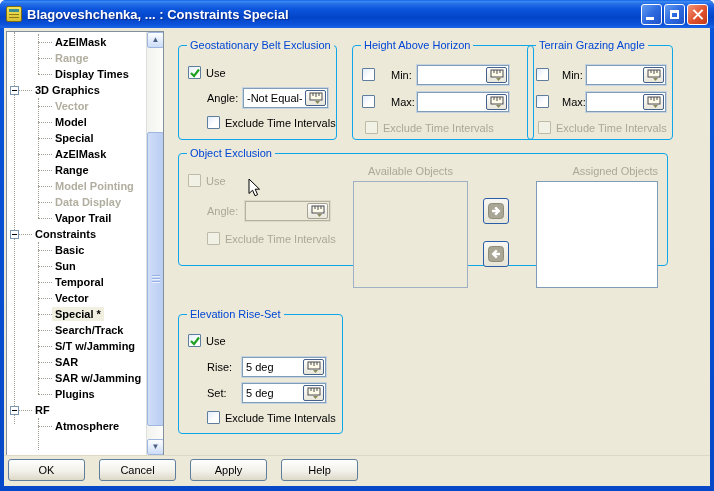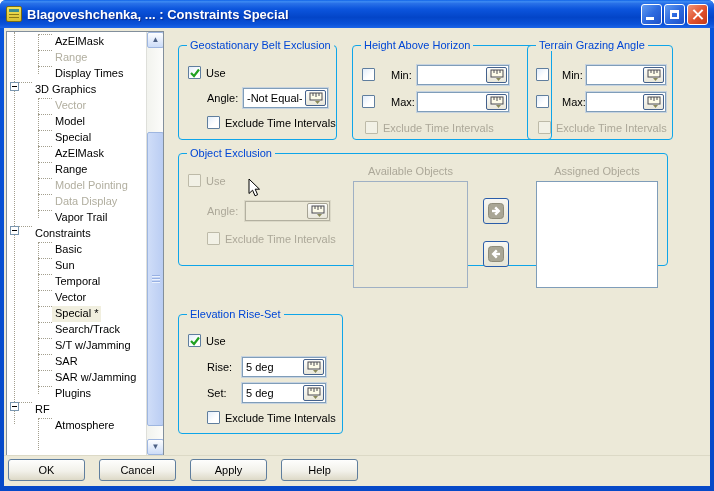--- a/index.html
+++ b/index.html
@@ -35,21 +35,21 @@
   .glyph-close::before{ transform:rotate(45deg);} .glyph-close::after{ transform:rotate(-45deg);}
 
   
   .client { position:absolute; left:4px; top:28px; width:706px; height:458px; background:#ECE9D8; }
 
   
   .tree { position:absolute; left:2px; top:3px; width:158px; height:425px; background:#fff;
     border:1px solid #828F9C; overflow:hidden; }
   .tree-rows { position:absolute; left:0; top:2px; width:139px; }
   .spine-main { position:absolute; left:7px; top:0; height:392px; border-left:1px dotted #A39F8E; }
-  .trow { display:flex; height:16px; position:relative; white-space:nowrap; cursor:default; }
+  .trow { display:flex; align-items:center; height:16px; position:relative; white-space:nowrap; cursor:default;font-weight:bold; }
   .expander { width:9px; height:9px; margin-left:3px; background:#fff; border:1px solid #7A96AF;
     position:relative; flex:none; z-index:2; }
   .expander::after { content:""; position:absolute; left:1px; top:3px; width:5px; height:1px; background:#000; }
   .stub { flex:none; width:14px; border-top:1px dotted #A39F8E; }
   .lvl1 .stub { width:13px; }
   .lvl2 .stub { margin-left:31px; }
   .tlabel { padding:0 3px; line-height:14px; }
   .gray .tlabel { color:#B1AE9F; }
   .selected .tlabel { background:#F1EFDF; }
   .cgroup { position:relative; }
@@ -280,21 +280,21 @@
         <span class="unitbtn">
             <svg width="14" height="13">
               <use href="#ruler"></use>
             </svg>
           </span>
       </div>
       <span class="cb off" style="left:28px; top:70px;"></span>
       <span class="lab" style="left:46px; top:70px;">Exclude Time Intervals</span>
     </div>
 
-    <div class="group" style="left:348px; top:17px; width:200px; height:95px;">
+    <div class="group" style="left:348px; top:17px; width:182px; height:95px;">
       <span class="gtitle">Height Above Horizon</span>
       <span class="cb off" style="left:9px; top:22px;"></span>
       <span class="lab" style="left:38px; top:22px;">Min:</span>
       <div class="field" style="left:64px; top:19px; width:92px;">
         <input readonly="" value="" style="">
         <span class="unitbtn">
             <svg width="14" height="13">
               <use href="#ruler"></use>
             </svg>
           </span>
@@ -362,21 +362,21 @@
           <svg width="16" height="16">
             <use href="#xarrow"></use>
           </svg>
         </div>
       <div class="xferbtn" style="left:304px; top:87px;">
           <svg width="16" height="16" style="transform:scaleX(-1)">
             <use href="#xarrow"></use>
           </svg>
         </div>
 
-      <span class="lab dis" style="left:357px; top:10px; width:122px; text-align:center;">Assigned Objects</span>
+      <span class="lab dis" style="left:357px; top:10px; width:122px; text-align:right;">Assigned Objects</span>
       <div class="listbox" style="left:357px; top:27px; width:122px; height:107px;"></div>
     </div>
 
     <div class="group" style="left:174px; top:286px; width:165px; height:120px;">
       <span class="gtitle">Elevation Rise-Set</span>
       <span class="cb" style="left:9px; top:19px;">
           <svg width="12" height="11">
             <use href="#check"></use>
           </svg>
         </span>

